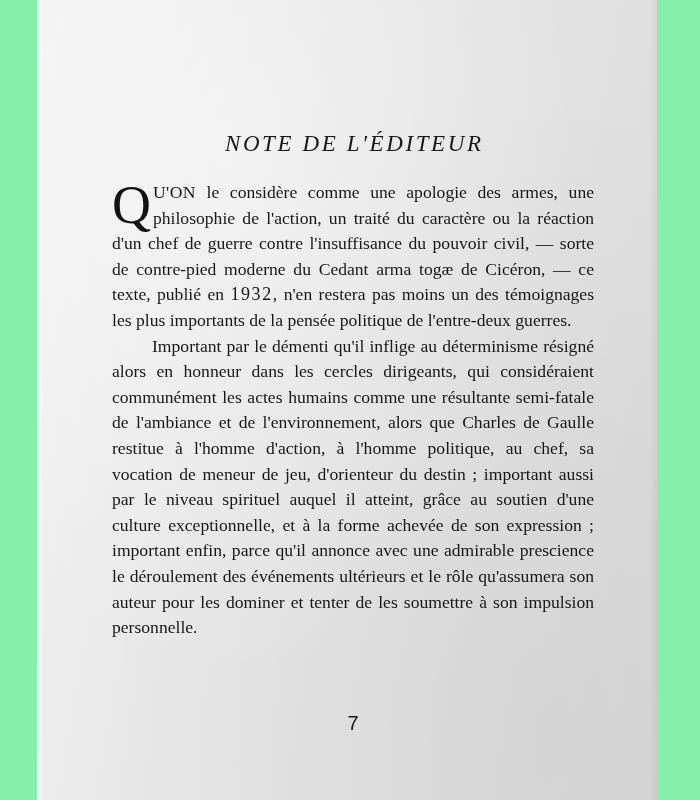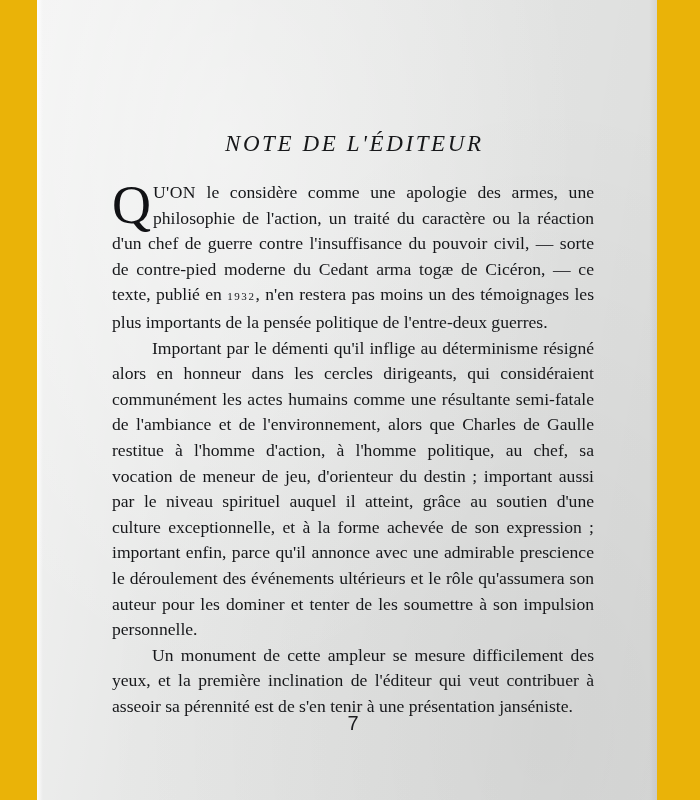--- a/index.html
+++ b/index.html
@@ -12,21 +12,21 @@
     height: 800px;
     overflow: hidden;
     font-family: "Liberation Serif", "DejaVu Serif", serif;
   }
 
   
   .photo {
     position: relative;
     width: 700px;
     height: 800px;
-    background: #eab308;
+    background: #86efac;
   }
   .sheet {
     position: absolute;
     left: 37px;
     top: 0;
     width: 620px;
     height: 800px;
     background: #e4e5e4;
     background-image:
       linear-gradient(100deg, rgba(255,255,255,0.55) 0%, rgba(255,255,255,0.12) 30%, rgba(0,0,0,0.015) 72%, rgba(0,0,0,0.04) 100%);
@@ -104,21 +104,21 @@
     font-weight: normal;
   }
   .smallcaps {
     font-variant: small-caps;
     letter-spacing: 0.4px;
   }
   .latin {
   }
   .oldnum {
     letter-spacing: 1.6px;
-    font-size: 11px;
+    font-size: 18px;
   }
 
   .folio {
     position: absolute;
     left: 0;
     top: 712px;
     width: 482px;
     text-align: center;
     font-size: 20px;
     color: #1a1b1e;
@@ -141,20 +141,19 @@
     <h1 class="heading">NOTE DE L'ÉDITEUR</h1>
 
     <div class="body-text">
 
       <p class="para lead">
         <span class="dropcap">Q</span><span class="smallcaps">U'ON</span><span> le considère comme une apologie des armes, une philosophie de l'action, un traité du caractère ou la réaction d'un chef de guerre contre l'insuffisance du pouvoir civil, — sorte de contre-pied moderne du </span><span class="latin">Cedant arma togæ</span><span> de Cicéron, — ce texte, publié en </span><span class="oldnum">1932</span><span>, n'en restera pas moins un des témoignages les plus importants de la pensée politique de l'entre-deux guerres.</span>
       </p>
 
       <p class="para">Important par le démenti qu'il inflige au déterminisme résigné alors en honneur dans les cercles dirigeants, qui considéraient communément les actes humains comme une résultante semi-fatale de l'ambiance et de l'environnement, alors que Charles de Gaulle restitue à l'homme d'action, à l'homme politique, au chef, sa vocation de meneur de jeu, d'orienteur du destin ; important aussi par le niveau spirituel auquel il atteint, grâce au soutien d'une culture exceptionnelle, et à la forme achevée de son expression ; important enfin, parce qu'il annonce avec une admirable prescience le déroulement des événements ultérieurs et le rôle qu'assumera son auteur pour les dominer et tenter de les soumettre à son impulsion personnelle.</p>
 
-      <p class="para">Un monument de cette ampleur se mesure difficilement des yeux, et la première inclination de l'éditeur qui veut contribuer à asseoir sa pérennité est de s'en tenir à une présentation janséniste.</p>
 
     </div>
 
     <div class="folio">7</div>
 
   </div>
 </div>
 
 </body></html>

